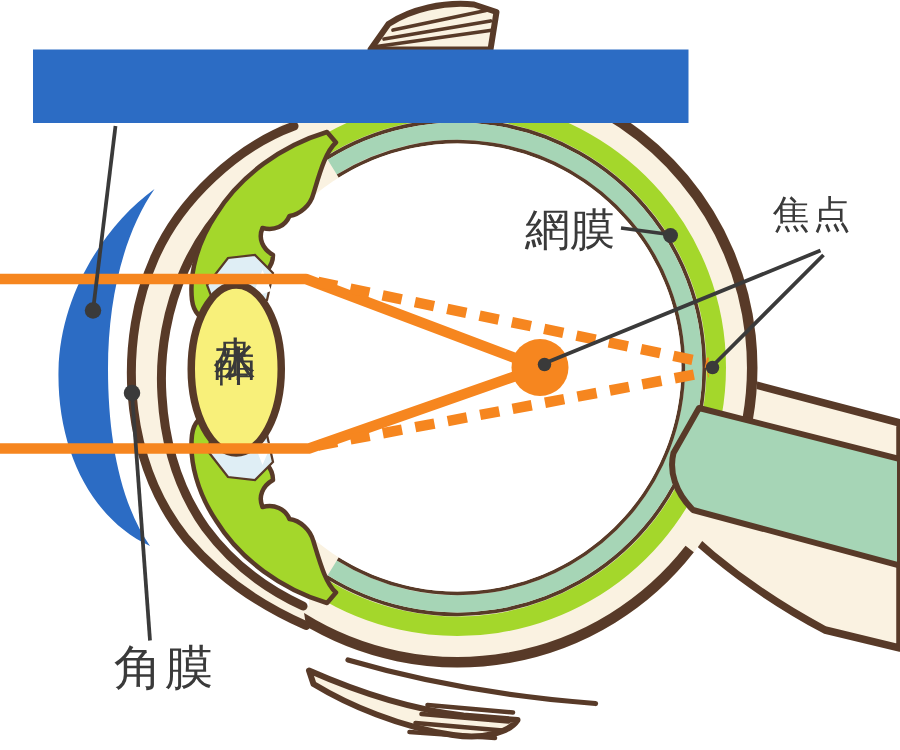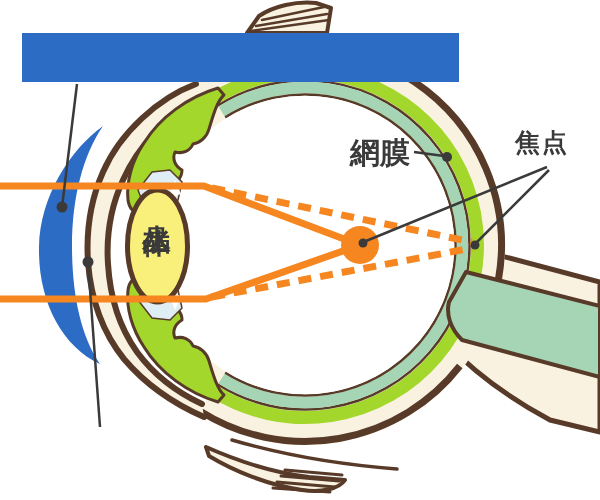--- a/index.html
+++ b/index.html
@@ -1,19 +1,19 @@
 <!DOCTYPE html>
 <html><head>
 <meta charset="utf-8">
 <style>
   html,body{margin:0;padding:0;background:#fff;}
   .stage{position:relative;width:600px;height:500px;background:#fff;overflow:hidden;
          font-family:"Liberation Sans","DejaVu Sans",sans-serif;}
   .stage svg{position:absolute;left:0;top:0;}
-  .txt{position:absolute;color:#3a3a3a;font-weight:bold;white-space:nowrap;}
+  .txt{position:absolute;color:#3a3a3a;font-weight:normal;white-space:nowrap;}
   .title-label{left:22px;top:33px;width:437px;height:49px;display:flex;align-items:center;
                justify-content:center;color:#ffffff;font-size:33px;font-weight:bold;letter-spacing:1px;}
   .lbl-retina{left:350px;top:133px;font-size:30px;}
   .lbl-focal{left:515px;top:126px;font-size:25px;letter-spacing:2px;}
   .lbl-cornea{left:76px;top:424px;font-size:32px;letter-spacing:2px;}
   .lbl-lens{left:142px;top:202px;font-size:28px;writing-mode:vertical-rl;text-orientation:upright;
             letter-spacing:3px;line-height:1;}
 </style>
 </head>
 <body>
@@ -90,14 +90,15 @@
     <circle cx="363" cy="243" r="4.5" fill="#3a3a3a"></circle>
     <circle cx="475" cy="245" r="4.5" fill="#3a3a3a"></circle>
   </g>
 
   <rect x="22" y="33" width="437" height="49" fill="#2c6cc4"></rect>
 </svg>
 
   <div class="title-label">オルソケラトロジーレンズ</div>
   <div class="txt lbl-retina">網膜</div>
   <div class="txt lbl-focal">焦点</div>
+  <div class="txt lbl-cornea">角膜</div>
   <div class="txt lbl-lens">水晶体</div>
 </div>
 
 </body></html>

